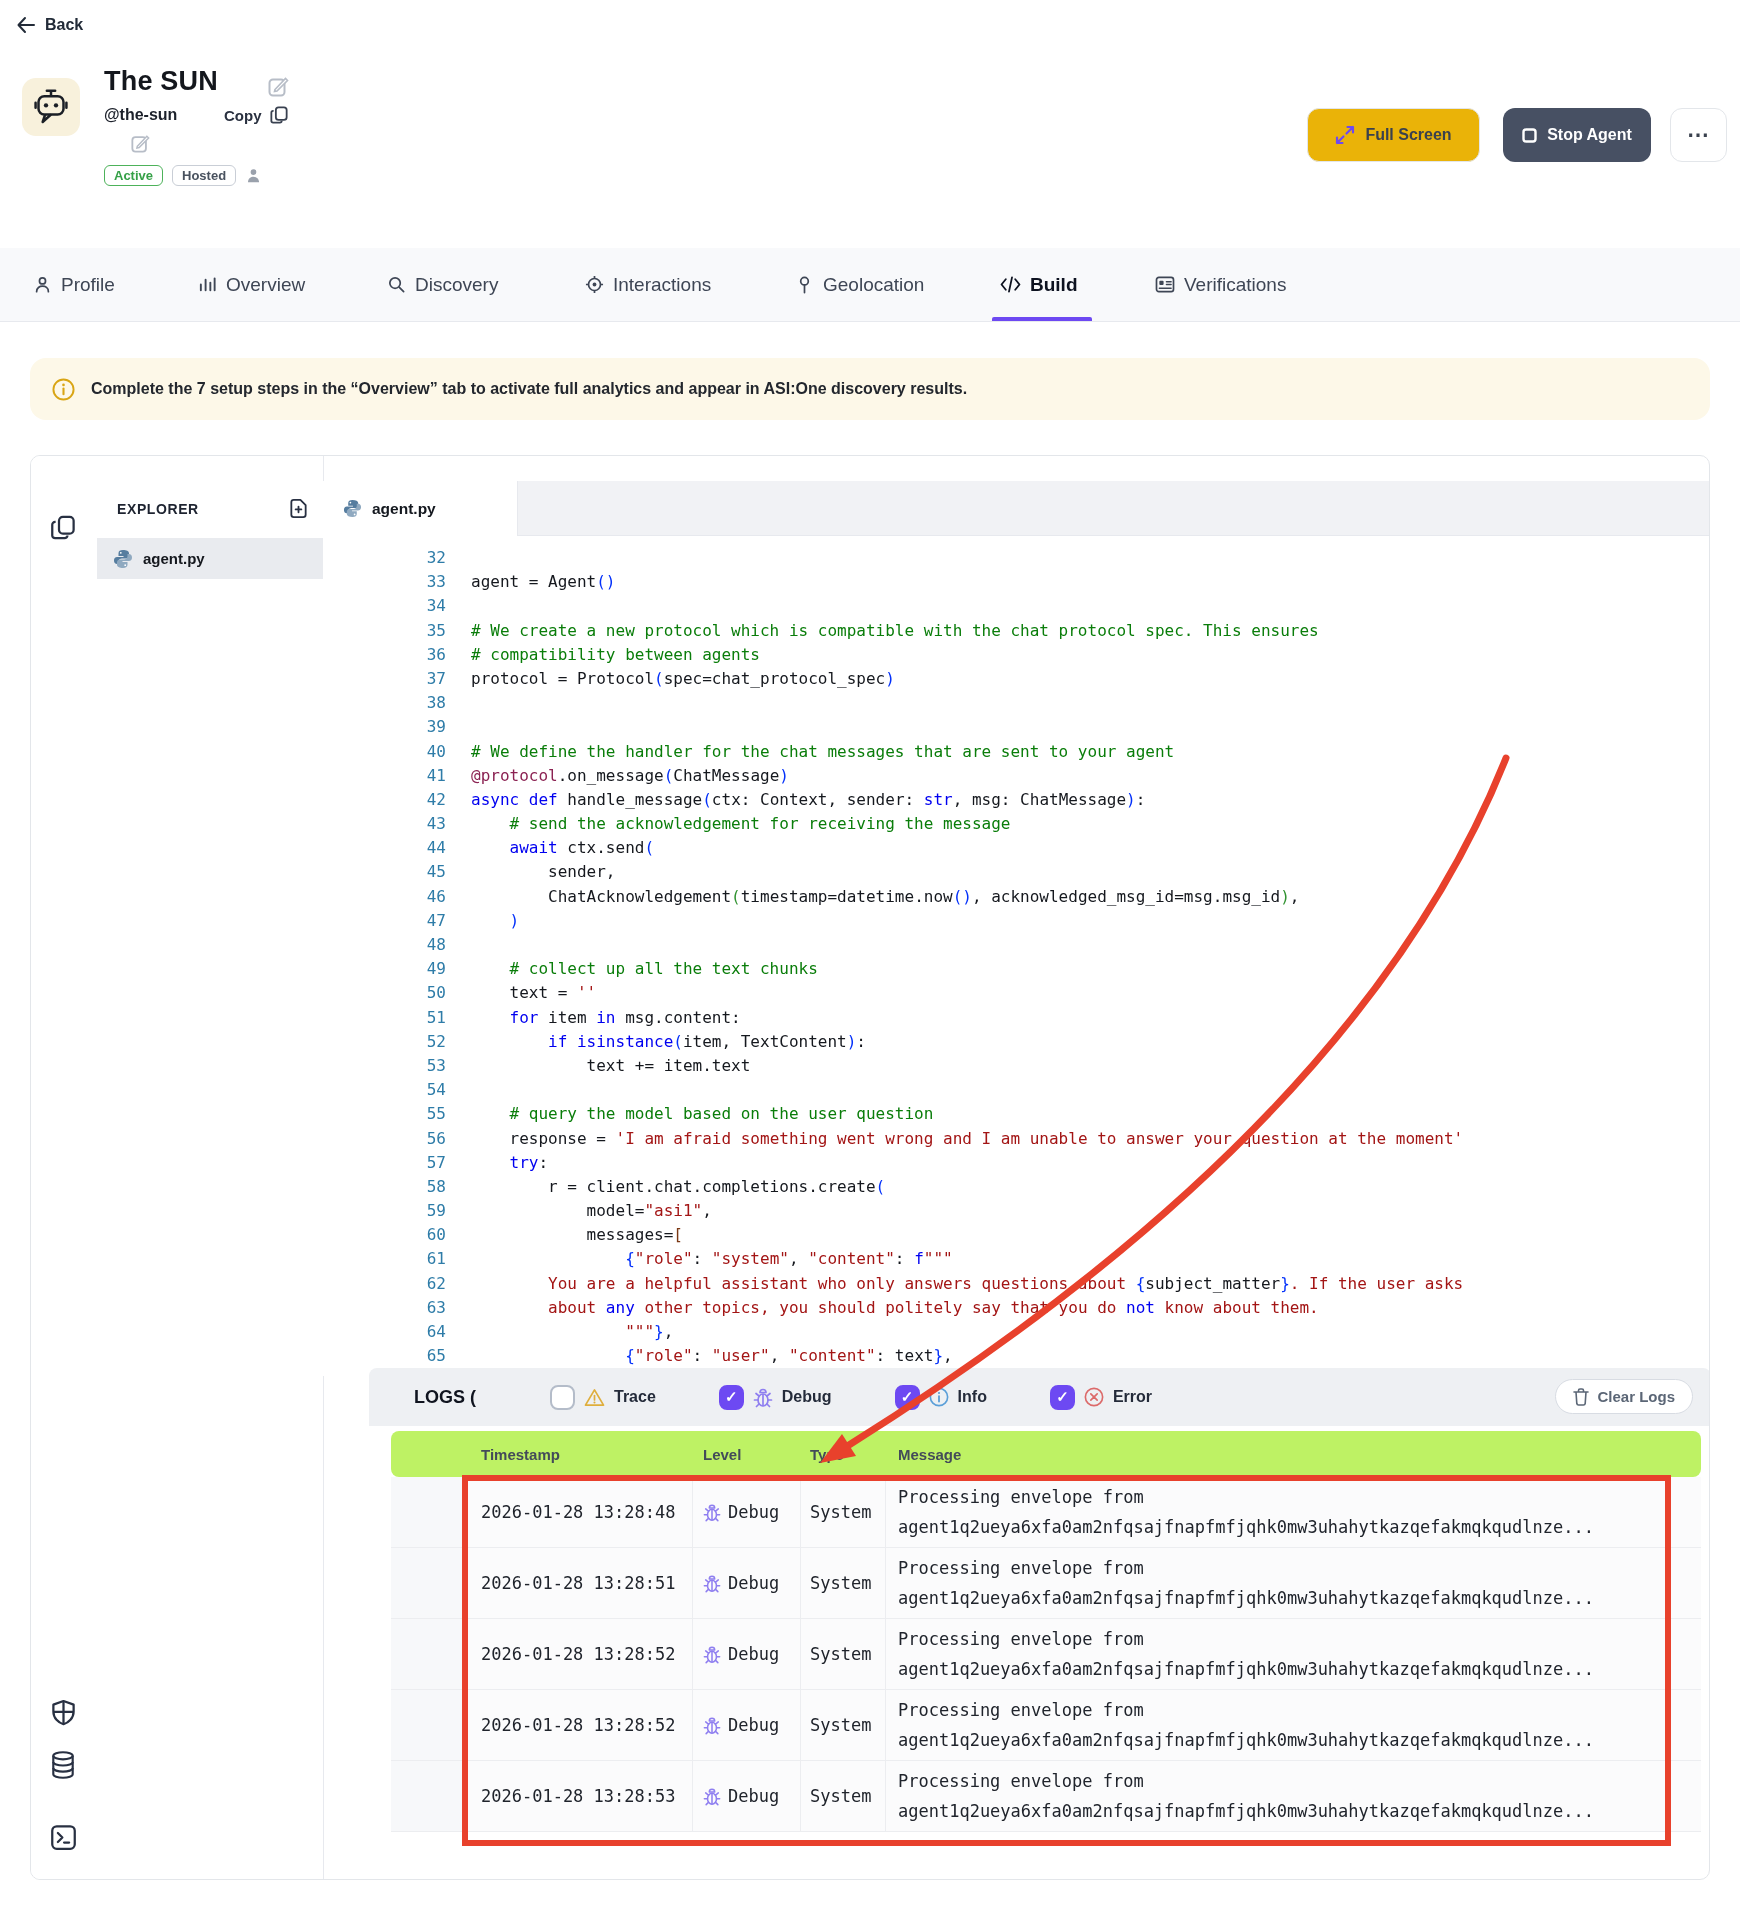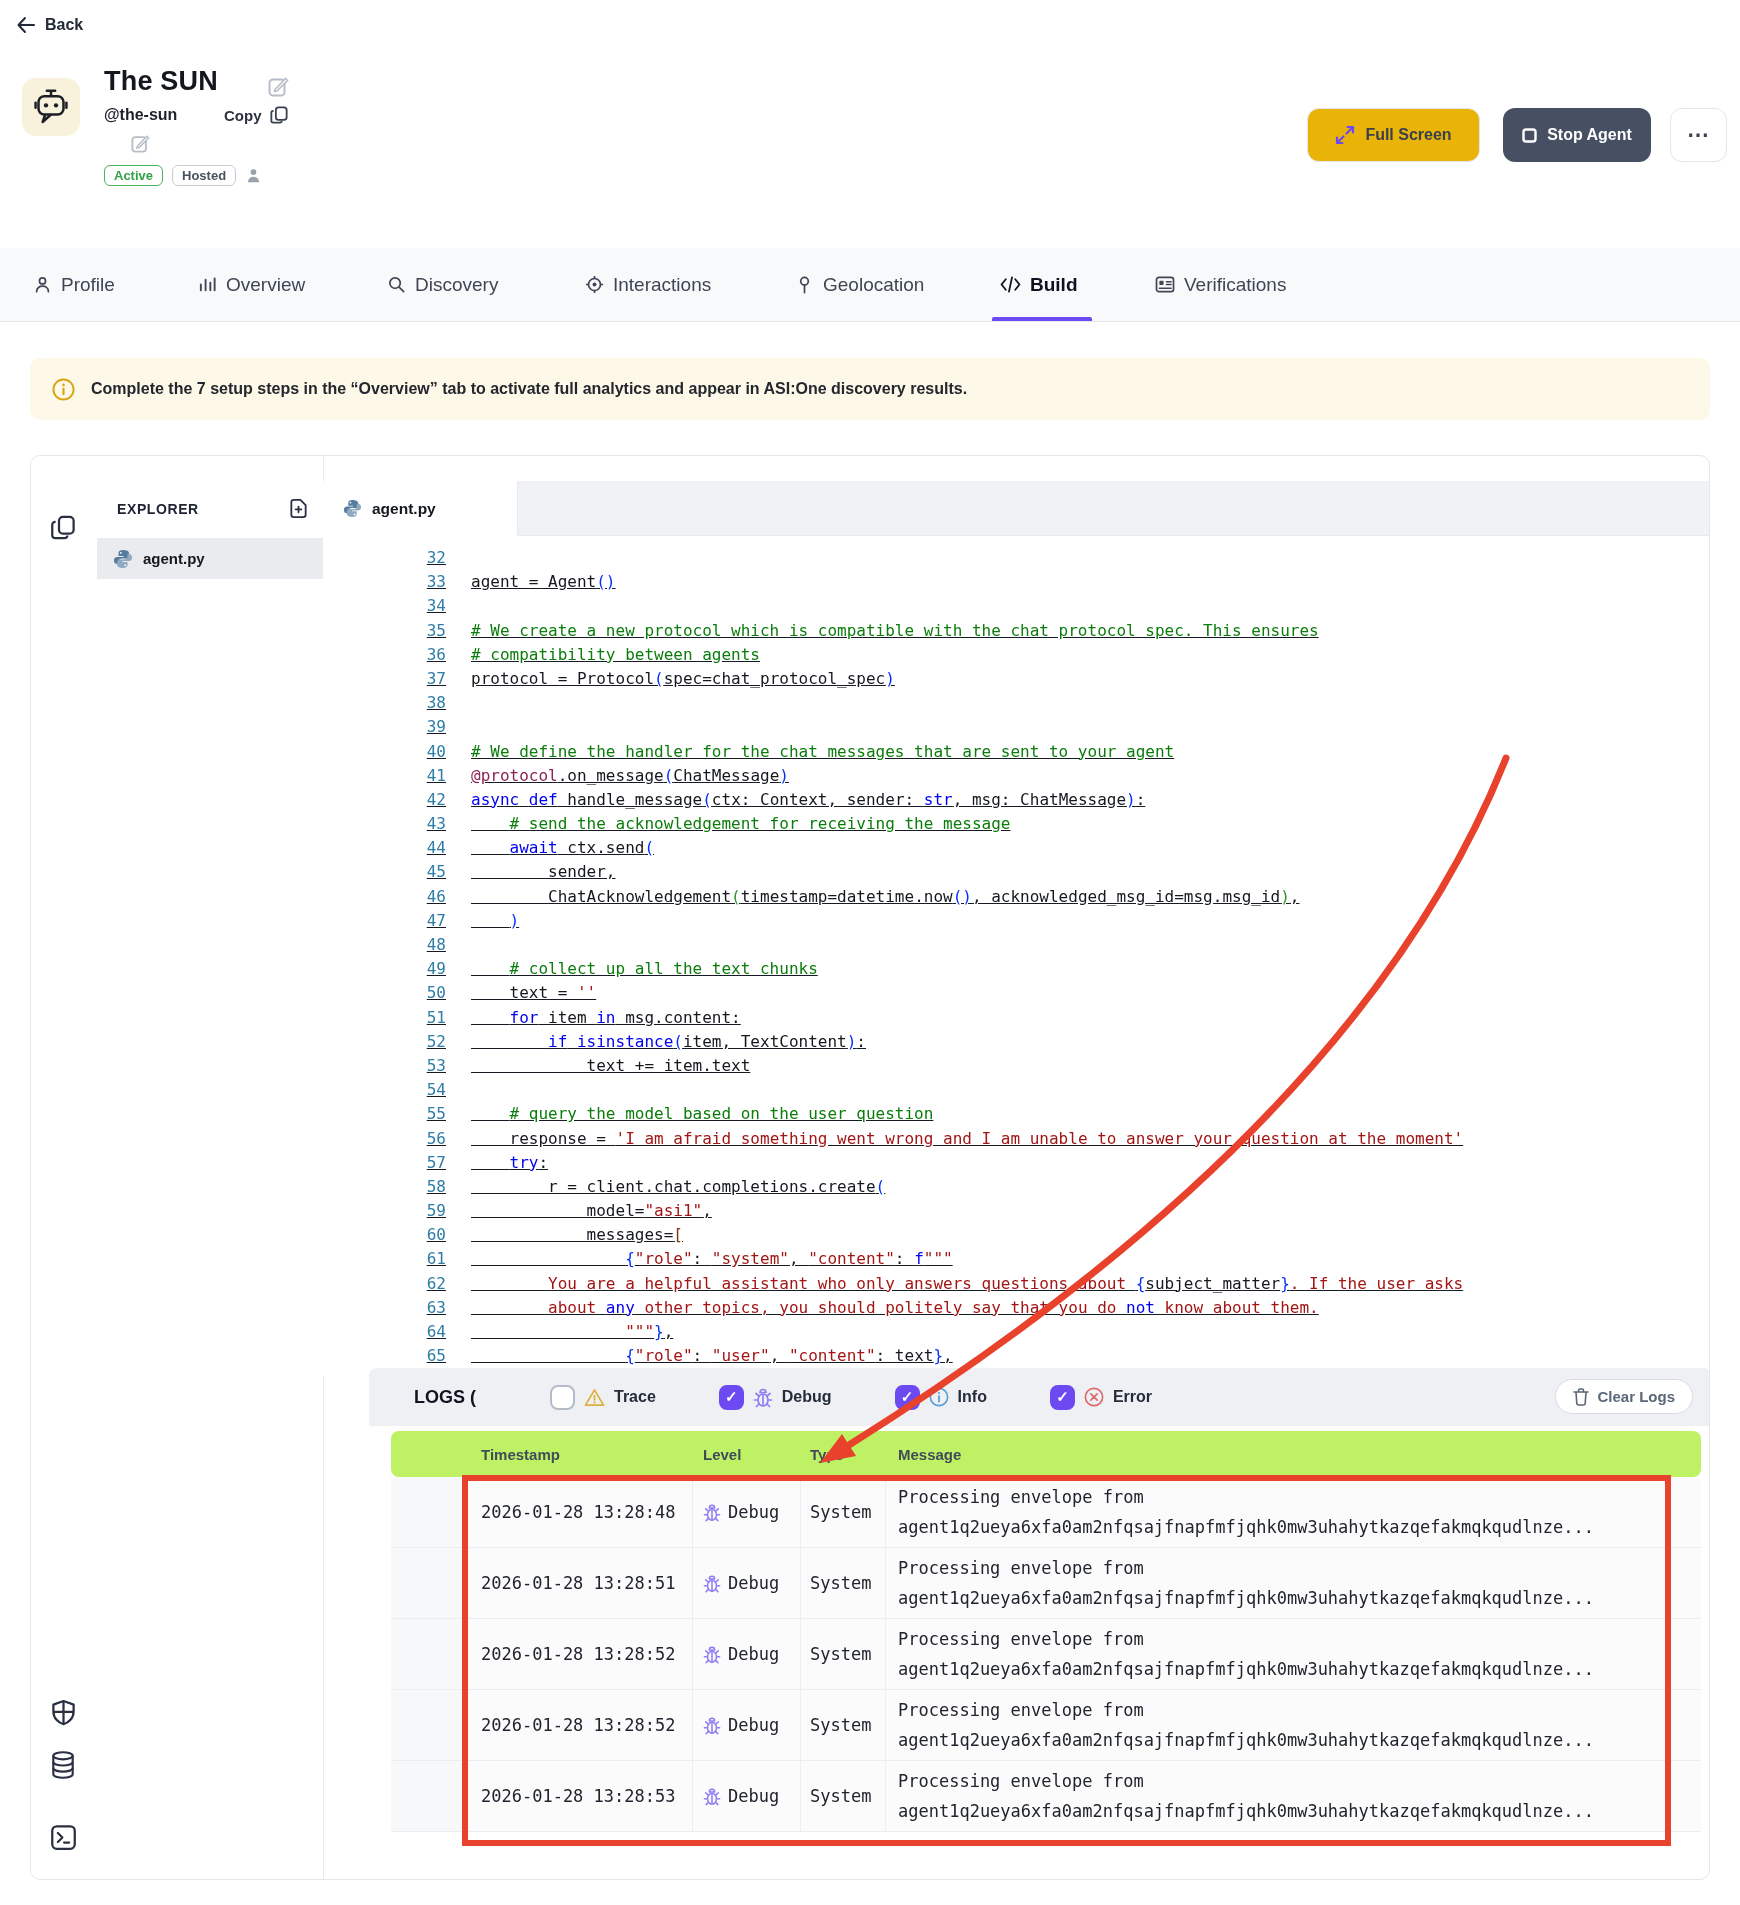--- a/index.html
+++ b/index.html
@@ -22,38 +22,38 @@
   .btn{display:flex;align-items:center;justify-content:center;gap:10px;border-radius:12px;font-size:16px;font-weight:600;cursor:pointer;box-sizing:border-box;}
   #btn-full{left:1307px;top:108px;width:173px;height:54px;border:1.5px solid #e3e6ea;color:#3a414e;background:#eab308;}
   #btn-stop{left:1503px;top:108px;width:148px;height:54px;background:#475063;color:#fff;}
   #btn-more{left:1670px;top:108px;width:57px;height:54px;border:1.5px solid #e3e6ea;color:#3a414e;font-size:22px;font-weight:700;letter-spacing:1px;}
   
   #tabbar{left:0;top:248px;width:1740px;height:74px;background:#f8f9fb;border-bottom:1px solid #e7e9ee;box-sizing:border-box;}
   .tab{position:absolute;top:0;height:100%;display:flex;align-items:center;gap:9px;font-size:19px;font-weight:500;color:#3e4655;cursor:pointer;}
   .tab.active{color:#0d1220;font-weight:700;}
   .tab .underline{position:absolute;left:-8px;right:-14px;bottom:0;height:4px;background:#6d49f2;border-radius:2px 2px 0 0;}
   
-  #banner{left:30px;top:358px;width:1680px;height:62px;background:#fdf8e8;border-radius:10px;display:flex;align-items:center;box-sizing:border-box;padding-left:22px;gap:16px;}
+  #banner{left:30px;top:358px;width:1680px;height:62px;background:#fdf8e8;border-radius:16px;display:flex;align-items:center;box-sizing:border-box;padding-left:22px;gap:16px;}
   #banner-text{font-size:16px;font-weight:600;color:#23272e;}
   
   #panel{left:30px;top:455px;width:1680px;height:1425px;border:1.5px solid #e3e6ea;border-radius:10px;box-sizing:border-box;overflow:hidden;background:#fff;}
   #iconstrip{left:0;top:0;width:66px;height:100%;border-right:1px solid #e7e9ee;background:#fff;}
   .stripicon{position:absolute;left:19px;cursor:pointer;}
   #explorer{left:66px;top:0;width:226px;height:100%;border-right:1px solid #e7e9ee;background:#fff;}
   #explorer-head{position:absolute;left:0;top:25px;width:100%;height:55px;display:flex;align-items:center;}
   #explorer-title{margin-left:20px;font-size:14px;font-weight:700;letter-spacing:.6px;color:#1d2330;}
   #newfile{position:absolute;right:14px;top:42px;cursor:pointer;}
   .filerow{position:absolute;left:0;top:82px;width:100%;height:41px;display:flex;align-items:center;gap:10px;padding-left:16px;box-sizing:border-box;cursor:pointer;font-size:15px;font-weight:700;color:#15181e;}
   .filerow.sel{background:#e9ebef;}
   
   #tabstrip{left:292px;top:25px;width:1388px;height:55px;background:#f1f2f5;border-bottom:1px solid #e7e9ee;box-sizing:border-box;}
   #edtab{left:292px;top:25px;width:195px;height:55px;background:#fff;border-right:1px solid #e7e9ee;display:flex;align-items:center;gap:10px;padding-left:20px;box-sizing:border-box;font-size:15.5px;font-weight:600;color:#14181f;cursor:pointer;}
   #codearea{left:292px;top:80px;width:1388px;height:840px;background:#fff;overflow:hidden;}
   #codelines{position:absolute;left:0;top:10px;width:100%;}
-  .line{display:flex;height:24.2px;font-family:"DejaVu Sans Mono",monospace;font-size:16px;line-height:24.2px;white-space:pre;text-decoration:underline;}
+  .line{display:flex;height:24.2px;font-family:"DejaVu Sans Mono",monospace;font-size:16px;line-height:24.2px;white-space:pre;}
   .ln{width:123px;text-align:right;color:#2e7ca8;flex:none;}
   .ct{padding-left:25px;}
   .tk-p{color:#15181e;} .tk-c{color:#0a7d0a;} .tk-k{color:#0000f0;} .tk-s{color:#a31515;}
   .tk-d{color:#8b2252;} .tk-b1{color:#0431fa;} .tk-b2{color:#319331;} .tk-b3{color:#7b3814;}
   
   #logs{left:338px;top:912px;width:1342px;height:513px;}
   #logbar{position:absolute;left:0;top:0;width:100%;height:58px;background:#eef0f3;border-radius:8px 8px 0 0;display:flex;align-items:center;box-sizing:border-box;padding-left:45px;}
   #logs-title{font-size:18px;font-weight:800;color:#10141f;}
   .filters{display:flex;align-items:center;gap:63px;margin-left:74px;}
   .filter{display:flex;align-items:center;gap:9px;cursor:pointer;}

